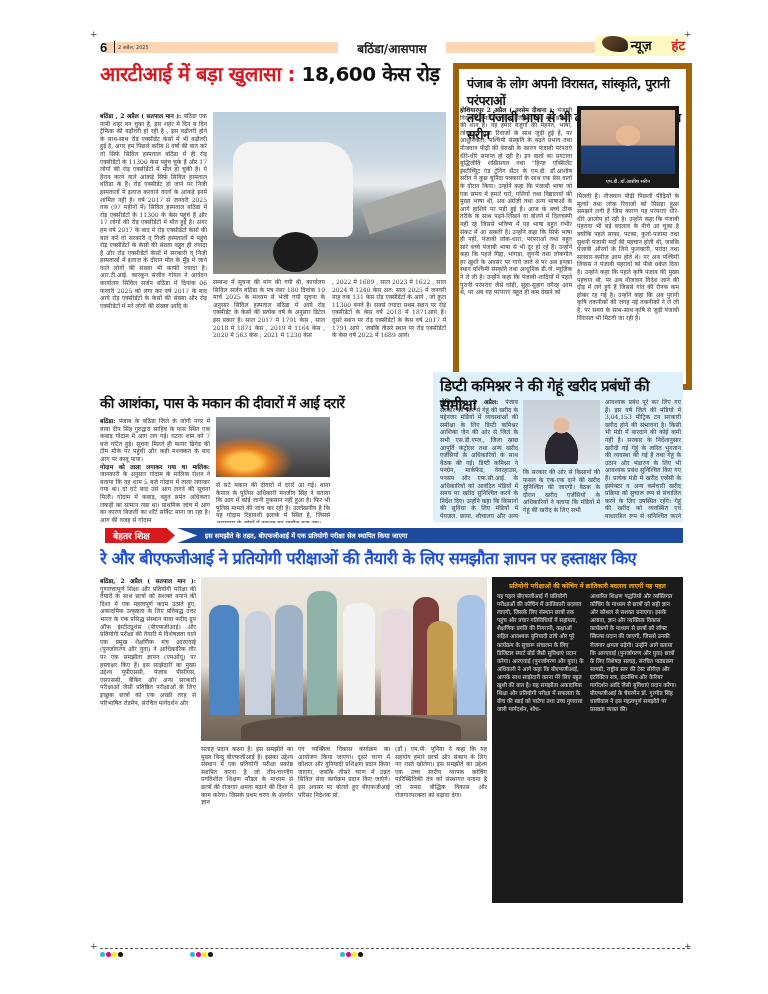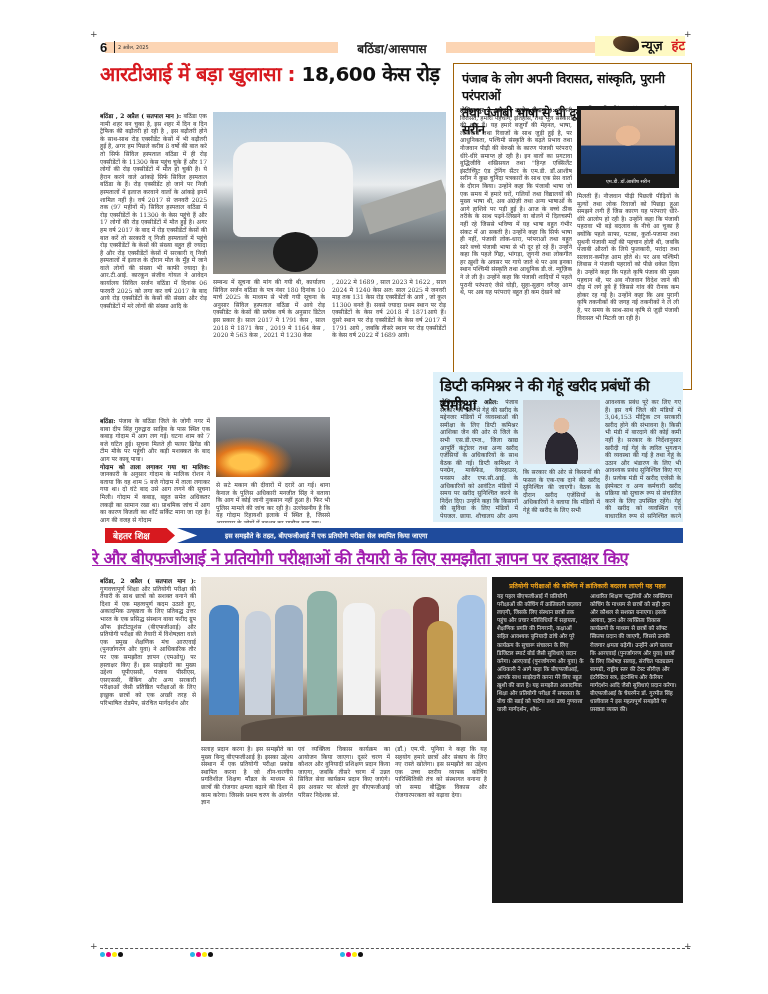--- a/index.html
+++ b/index.html
@@ -8,47 +8,47 @@
   .abs { position: absolute; }
   .crop { position: absolute; font-size: 9px; color: #444; line-height: 9px; font-family: "DejaVu Sans", sans-serif; }
   .header-bar { left: 105px; top: 42px; width: 577px; height: 11px; background: #fcd5b4; }
   .page-num { left: 100px; top: 40px; font: bold 13px "Liberation Sans", sans-serif; color: #111; }
   .page-sep { left: 114px; top: 41px; width: 1px; height: 12px; background: #222; }
   .page-date { left: 118px; top: 44px; font-size: 5px; color: #333; }
   .section-name { left: 338px; top: 40px; width: 108px; height: 15px; background: #fff; font: bold 12px "DejaVu Sans", sans-serif; text-align: center; color: #222; }
   .brand { left: 595px; top: 36px; width: 90px; height: 20px; background: #fef9c3; display: flex; justify-content: flex-end; }
   .brand .eagle { width: 26px; height: 16px; background: linear-gradient(135deg, #6b4a2b, #2b2118); border-radius: 40% 60% 30% 70%; margin-right: 3px; }
   .brand .b1 { font: bold 13px "DejaVu Sans", sans-serif; color: #111; }
-  .brand .b2 { font: bold 13px "DejaVu Sans", sans-serif; color: #d7191f; margin-left: 9px; }
+  .brand .b2 { font: bold 13px "DejaVu Sans", sans-serif; color: #d7191f; margin-left: 20px; }
 
   .h1 { left: 100px; top: 63px; width: 345px; font: bold 20px/23px "DejaVu Sans", sans-serif; letter-spacing: -0.5px; }
   .h1 .red { color: #d7191f; margin-top: 40px; }
   .h1 .blk { color: #111; }
 
   .col-text { font-family: "DejaVu Serif", serif; font-size: 6px; line-height: 7.6px; color: #333; text-align: justify; overflow: hidden; }
   .col-text b { color: #111; }
   .photo { background: #888; overflow: hidden; }
 
-  .box-right { left: 453px; top: 63px; width: 239px; height: 327px; border: 1px solid #a16207; }
+  .box-right { left: 453px; top: 63px; width: 239px; height: 327px; border: 6px solid #a16207; }
   .box-right .title { position: absolute; left: 8px; top: 6px; width: 216px; font: bold 12.5px/17px "DejaVu Sans", sans-serif; color: #111; letter-spacing: -0.4px; }
   .portrait-frame { left: 577px; top: 106px; width: 102px; height: 82px; background: #1a1a1a; }
   .portrait { left: 581px; top: 110px; width: 94px; height: 64px; background: radial-gradient(ellipse at 50% 40%, #e8b894 0 18%, transparent 19%), linear-gradient(180deg, #d7b49a 0%, #c9a48a 55%, #23457a 56%, #1e3c6c 100%); }
   .portrait-cap { left: 581px; top: 176px; width: 94px; height: 10px; font-size: 5px; color: #fff; text-align: center; line-height: 10px; }
 
   .h2 { left: 100px; top: 375px; width: 340px; font: bold 14px/19px "DejaVu Sans", sans-serif; color: #111; letter-spacing: -0.6px; }
   .blue-box { left: 433px; top: 372px; width: 250px; height: 150px; background: #def1fa; }
   .h3 { left: 440px; top: 377px; width: 240px; font: bold 15px/19px "DejaVu Sans", sans-serif; color: #111; letter-spacing: -0.5px; }
 
   .banner { left: 105px; top: 528px; width: 578px; height: 15px; }
   .banner-red { position: absolute; left: 0; top: 0; width: 70px; height: 15px; background: #d7191f; clip-path: polygon(0 0, 88% 0, 100% 50%, 88% 100%, 0 100%); }
   .banner-red span { position: absolute; left: 8px; top: 1px; font: bold 9px "DejaVu Sans", sans-serif; color: #fff; }
   .banner-blue { position: absolute; left: 72px; top: 0; width: 506px; height: 15px; background: #1f4b9c; clip-path: polygon(0 0, 100% 0, 100% 100%, 0 100%, 4% 50%); }
-  .banner-blue span { position: absolute; left: 48px; top: 3px; font: bold 6.5px "DejaVu Sans", sans-serif; color: #fff; }
+  .banner-blue span { position: absolute; left: 28px; top: 3px; font: bold 6.5px "DejaVu Sans", sans-serif; color: #fff; }
 
-  .h4 { left: 92px; top: 548px; width: 583px; font: bold 16.5px/22px "DejaVu Sans", sans-serif; color: #a21caf; white-space: nowrap; overflow: hidden; letter-spacing: -0.5px; text-decoration: underline; }
+  .h4 { left: 100px; top: 548px; width: 583px; font: bold 16.5px/22px "DejaVu Sans", sans-serif; color: #1d4ed8; white-space: nowrap; overflow: hidden; letter-spacing: -0.5px; }
   .dark-box { left: 492px; top: 577px; width: 191px; height: 326px; background: #1b1b1b; }
   .dark-title { left: 495px; top: 581px; width: 185px; font: bold 6.3px/9px "DejaVu Sans", sans-serif; color: #f7a81b; text-align: center; white-space: nowrap; overflow: hidden; }
   .dark-text { font-family: "DejaVu Sans", sans-serif; font-size: 5.6px; line-height: 8.1px; color: #e6e6e6; overflow: hidden; }
 
   .bottom-rule { left: 100px; top: 948px; width: 590px; height: 0; border-top: 1px dashed #555; }
   .cmyk { top: 952px; height: 5px; display: flex; gap: 1px; }
   .cmyk i { display: block; width: 5px; height: 5px; border-radius: 50%; }
 </style>
 </head>
 <body>
@@ -94,20 +94,21 @@
   <b>होशियारपुर 2 अप्रैल ( तरसेम दीवाना ):</b>
   <span>पंजाबी विरासत, हमारी पहचान, इतिहास, तथा मूल संस्कारों की शान हैं। यह हमारे बजुर्गों की मेहनत, भाषा, लोकधारा तथा रिवाजों के साथ जुड़ी हुई है, पर आधुनिकता, पश्चिमी संस्कृति के बढ़ते प्रभाव तथा नौजवान पीढ़ी की बेरुखी के कारण पंजाबी परंपराएं धीरे-धीरे समाप्त हो रही है। इन बातों का प्रगटावा बुद्धिजीवि शखिसयत तथा "हिन्ज़ एक्सिलैंट इंस्टीच्यिूट एंड ट्रेनिंग सैंटर के एम.डी. डॉ.आशीष सरीन ने कुछ चुनिंदा पत्रकारों के साथ एक प्रेस वार्ता के दौरान किया। उन्होंने कहा कि पंजाबी भाषा जो एक समय में हमारे घरों, गलियों तथा विद्यालयों की मुख्य भाषा थी, अब अंग्रेज़ी तथा अन्य भाषाओं के आगे हाशिये पर पड़ी हुई है। आज के बच्चे ठीक तरीके के साथ पढ़ने-लिखने या बोलने में दिलचस्पी नहीं रहे जिससे भविष्य में यह भाषा बहुत गंभीर संकट में आ सकती है। उन्होंने कहा कि सिर्फ भाषा ही नहीं, पंजाबी लोक-धारा, परंपराओं तथा बहुत सारे बच्चे पंजाबी भाषा से भी दूर हो रहे हैं। उन्होंने कहा कि पहले गिद्दा, भांगड़ा, जुगनी तथा लोकगीत हर ख़ुशी के अवसर पर गाये जाते थे पर अब इनका स्थान पश्चिमी संस्कृति तथा आधुनिक डी.जे. म्यूज़िक ने ले ली है। उन्होंने कहा कि पंजाबी शादियों में पहले पुरानी परंपराएं जैसे घोड़ी, सुहा-सुहाग वगैरह आम थे, पर अब यह परंपराएं बहुत ही कम देखने को</span>
 </div>
 <div class="abs portrait-frame"></div>
 <div class="abs portrait"></div>
 <div class="abs portrait-cap">एम.डी. डॉ.आशीष सरीन</div>
 <div class="abs col-text" style="left:577px;top:192px;width:102px;height:194px;">मिलती हैं। नौजवान पीढ़ी पिछली पीढ़ियों के मूल्यों तथा लोक रिवाजों को पिछड़ा हुआ समझने लगी हैं जिस कारण यह परंपराएं धीरे-धीरे आलोप हो रही है। उन्होंने कहा कि पंजाबी पहरावा भी बड़े बदलाव के नीचे आ चुका है क्योंकि पहले साफा, पटका, कुर्ता-पजामा तथा सुथनी पंजाबी मर्दों की पहचान होती थी, जबकि पंजाबी औरतों के लिये फुलकारी, परांदा तथा सलवार-कमीज़ आम होते थे। पर अब पश्चिमी लिबास ने पंजाबी पहरावों को पीछे धकेल दिया है। उन्होंने कहा कि पहले कृषि पंजाब की मुख्य पहचान थी, पर अब नौजवान विदेश जाने की दौड़ में लगे हुये हैं जिससे गांव की रौनक कम होकर रह गई है। उन्होंने कहा कि अब पुरानी कृषि तकनीकों की जगह नई तकनीकों ने ले ली है, पर समय के साथ-साथ कृषि से जुड़ी पंजाबी विरासत भी मिटती जा रही है।</div>
 
 <div class="abs h2">
   <br>
+  <span>की आशंका, पास के मकान की दीवारों में आई दरारें</span>
 </div>
 <div class="abs col-text" style="left:100px;top:417px;width:110px;height:106px;">
   <b>बठिंडा:</b>
   <span>पंजाब के बठिंडा जिले के जोगी नगर में बाबा दीप सिंह गुरुद्वारा साहिब के पास स्थित एक कबाड़ गोदाम में आग लग गई। घटना शाम को 7 बजे घटित हुई। सूचना मिलते ही फायर ब्रिगेड की टीम मौके पर पहुंची और कड़ी मशक्कत के बाद आग पर काबू पाया।</span><br>
   <b>गोदाम को ताला लगाकर गया था मालिक:</b>
   <span>जानकारी के अनुसार गोदाम के मालिक रोशन ने बताया कि वह शाम 5 बजे गोदाम में ताला लगाकर गया था। दो घंटे बाद उसे आग लगने की सूचना मिली। गोदाम में कबाड़, बहुत समेत अधिकतर लकड़ी का सामान रखा था। प्राथमिक जांच में आग का कारण बिजली का शॉर्ट सर्किट माना जा रहा है। आग की वजह से गोदाम</span>
 </div>
 <div class="abs photo" style="left:216px;top:417px;width:114px;height:60px;background:radial-gradient(ellipse at 25% 75%,#ffc24a 0 12%,#e2771d 22%,transparent 40%),linear-gradient(180deg,#8e9196 0%,#6a6c70 40%,#3d3b39 100%);"></div>
 <div class="abs col-text" style="left:216px;top:481px;width:114px;height:42px;">से सटे मकान की दीवारों में दरारें आ गई। थाना कैनाल के पुलिस अधिकारी मनजीत सिंह ने बताया कि आग में कोई जानी नुकसान नहीं हुआ है। फिर भी पुलिस मामले की जांच कर रही है। उल्लेखनीय है कि यह गोदाम रिहायशी इलाके में स्थित है, जिससे आसपास के लोगों में दहशत का माहौल बना रहा।</div>
 

